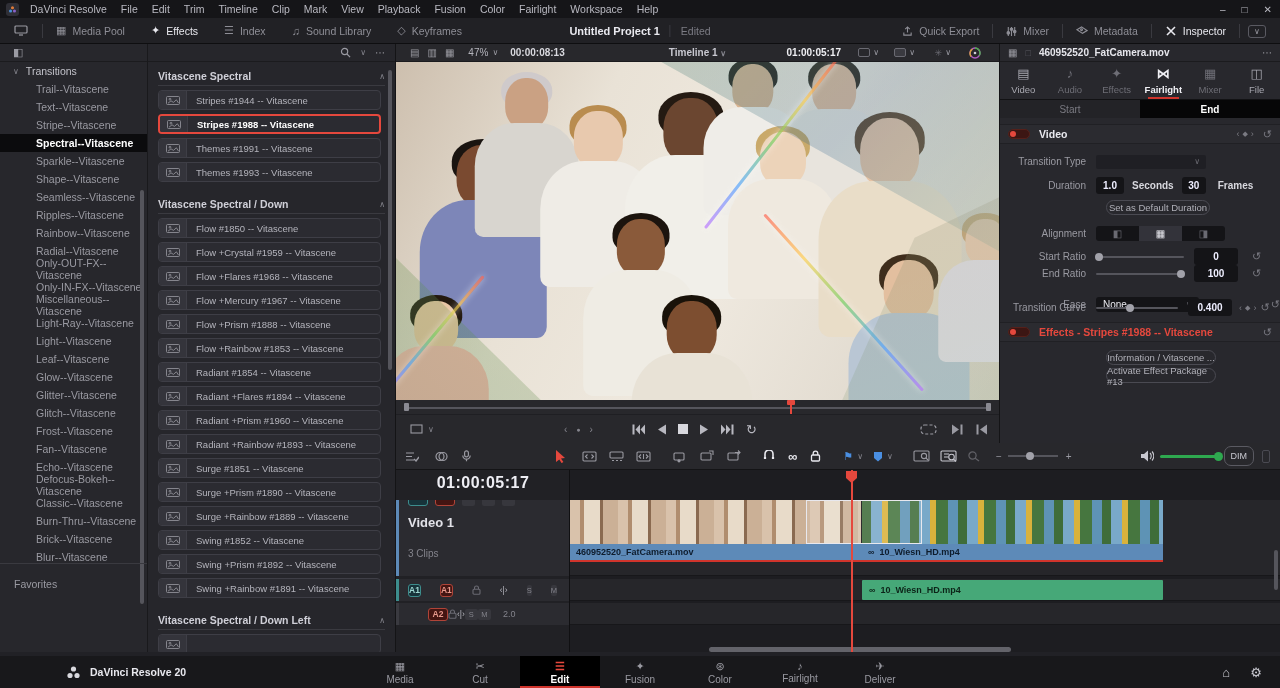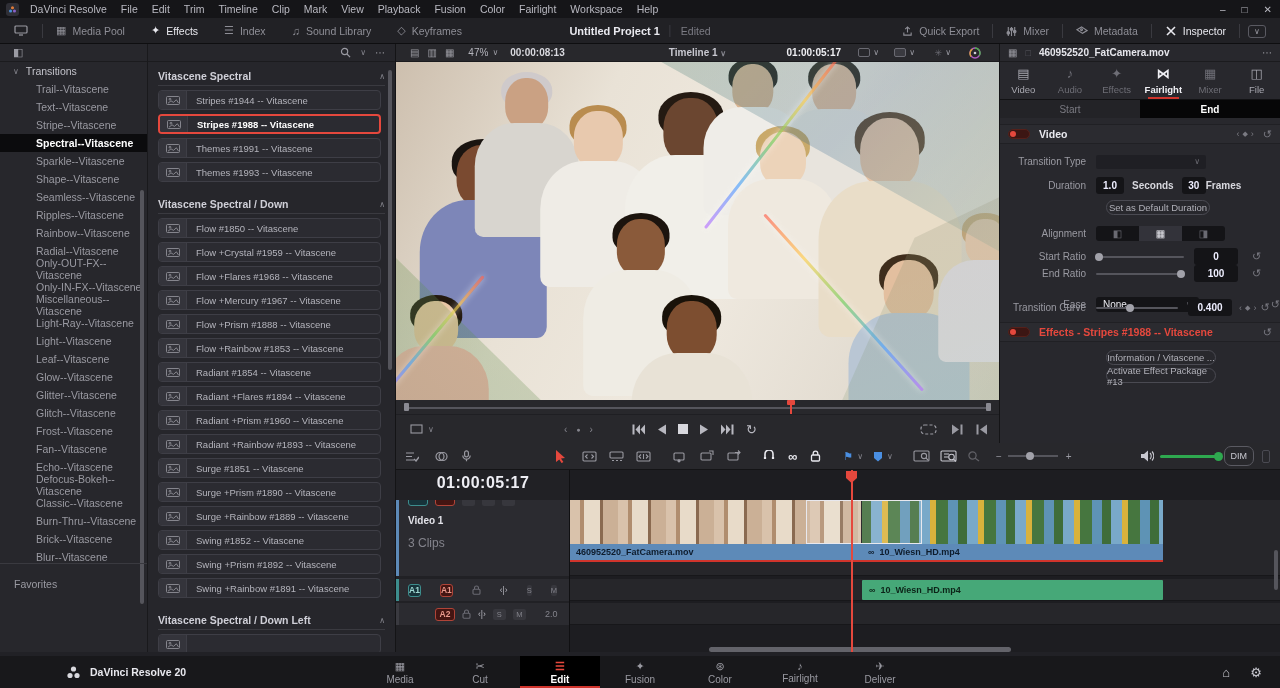--- a/index.html
+++ b/index.html
@@ -807,21 +807,21 @@
         <span style="width:110px;height:14px;background:#1f1f24;border-radius:2px;display:flex;align-items:center;justify-content:flex-end;padding-right:6px">
             <span style="font-size:8px;color:#6a6a72">∨</span>
           </span>
       </div>
 
       <div class="irow" style="top:60px">
         <span class="ilabel">Duration</span>
         <span class="ibox" style="width:28px;font-weight:bold">1.0</span>
         <span style="margin:0 8px;font-weight:bold;color:#d8d8de">Seconds</span>
         <span class="ibox" style="width:24px;font-weight:bold">30</span>
-        <span style="margin-left:0;font-weight:bold;color:#d8d8de">Frames</span>
+        <span style="margin-left:12px;font-weight:bold;color:#d8d8de">Frames</span>
       </div>
 
       <div class="pillbtn" style="position:absolute;top:82px;left:106px;width:104px">Set as Default Duration</div>
 
       <div class="irow" style="top:108px">
         <span class="ilabel">Alignment</span>
         <span style="display:flex;background:#141417;border-radius:3px;overflow:hidden">
           <span style="width:43px;height:15px;display:flex;align-items:center;justify-content:center;color:#6a6a72">◧</span>
           <span style="width:43px;height:15px;display:flex;align-items:center;justify-content:center;background:#33333a;color:#e8e8ee">▦</span>
           <span style="width:43px;height:15px;display:flex;align-items:center;justify-content:center;color:#6a6a72">◨</span>
@@ -1006,40 +1006,40 @@
       <div id="tl-timecode">01:00:05:17</div>
 
       <div class="trackhead" style="top:30px;height:76px;overflow:hidden;border-left:3px solid #5d8ab8;padding:0 0 0 9px">
         <div style="display:flex;gap:7px;margin-top:-6px">
           <span class="badge teal" style="height:12px">&nbsp;</span>
           <span class="badge red" style="height:12px">&nbsp;</span>
           <span class="minibox" style="margin-top:1px">&nbsp;</span>
           <span class="minibox" style="margin-top:1px">&nbsp;</span>
           <span class="minibox" style="margin-top:1px">&nbsp;</span>
         </div>
-        <div style="margin-top:9px;font-size:10px;font-weight:bold;color:#e2e2e8">Video 1</div>
-        <div style="margin-top:10px;font-size:12px;color:#84848c">3 Clips</div>
+        <div style="margin-top:9px;font-size:13px;font-weight:bold;color:#e2e2e8">Video 1</div>
+        <div style="margin-top:18px;font-size:10px;color:#84848c">3 Clips</div>
       </div>
 
       <div class="trackhead" style="top:109px;height:22px;display:flex;align-items:center;gap:19px;padding-left:9px;border-left:3px solid #3d8d8d">
         <span class="badge teal">A1</span>
         <span class="badge red">A1</span>
         <span class="ticonbtn">
             <svg width="9" height="10" viewBox="0 0 9 10" stroke="#6a6a72" fill="none" stroke-width="1.1">
               <rect x="1" y="4.2" width="7" height="5" rx="1"></rect>
               <path d="M2.5 4.2V3a2 2 0 0 1 4 0v1.2"></path>
             </svg>
           </span>
         <span style="color:#b8b8c0;font-size:8.5px">‹|›</span>
         <span class="minibox">S</span>
         <span class="minibox">M</span>
         <span style="margin-left:12px;color:#84848c;font-size:9px">2.0</span>
       </div>
 
-      <div class="trackhead" style="top:133px;height:22px;display:flex;align-items:center;gap:7px;padding-left:9px;border-left:3px solid #3a3a40">
+      <div class="trackhead" style="top:133px;height:22px;display:flex;align-items:center;padding-left:9px;border-left:3px solid #3a3a40">
         <span style="width:20px"></span>
         <span class="badge red">A2</span>
         <span class="ticonbtn">
             <svg width="9" height="10" viewBox="0 0 9 10" stroke="#6a6a72" fill="none" stroke-width="1.1">
               <rect x="1" y="4.2" width="7" height="5" rx="1"></rect>
               <path d="M2.5 4.2V3a2 2 0 0 1 4 0v1.2"></path>
             </svg>
           </span>
         <span style="color:#b8b8c0;font-size:8.5px">‹|›</span>
         <span class="minibox">S</span>

